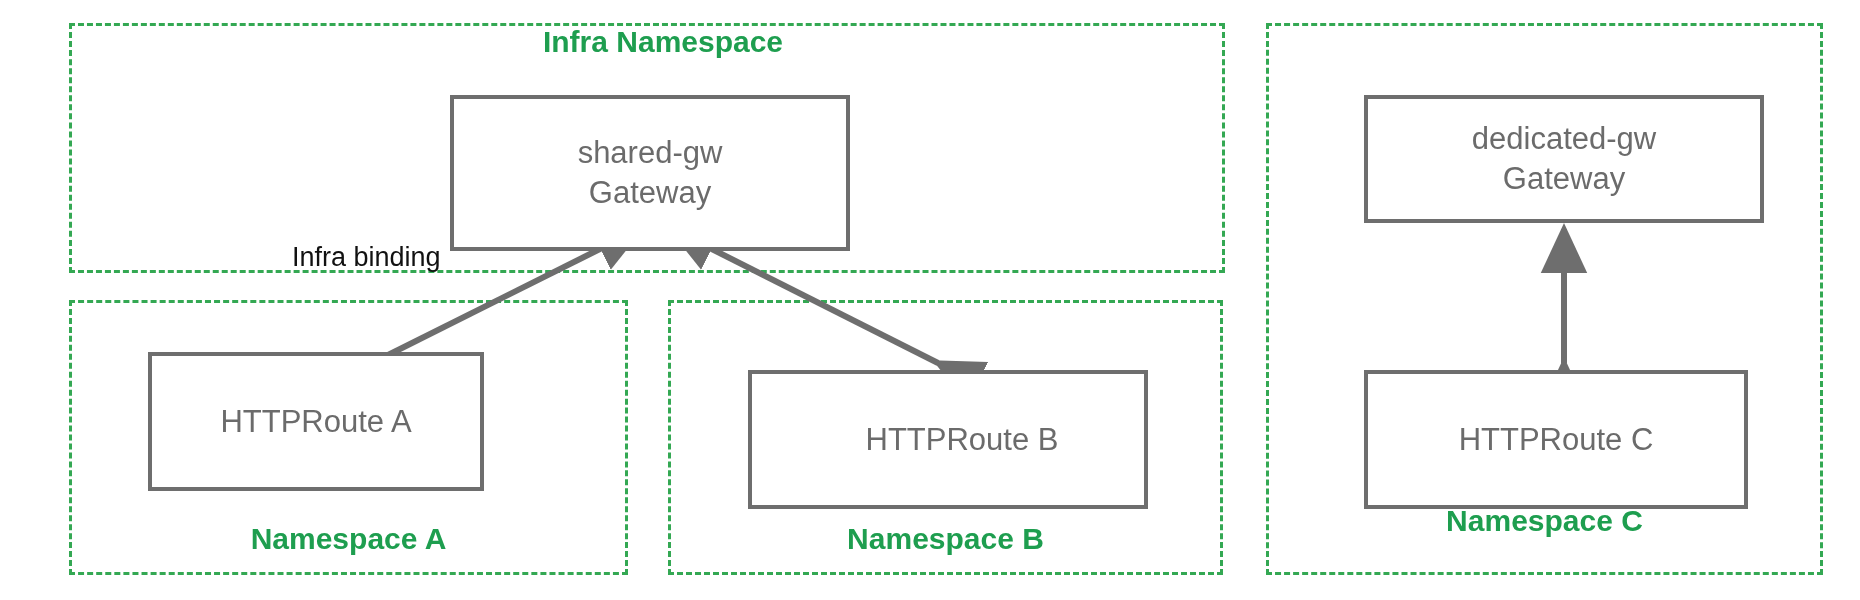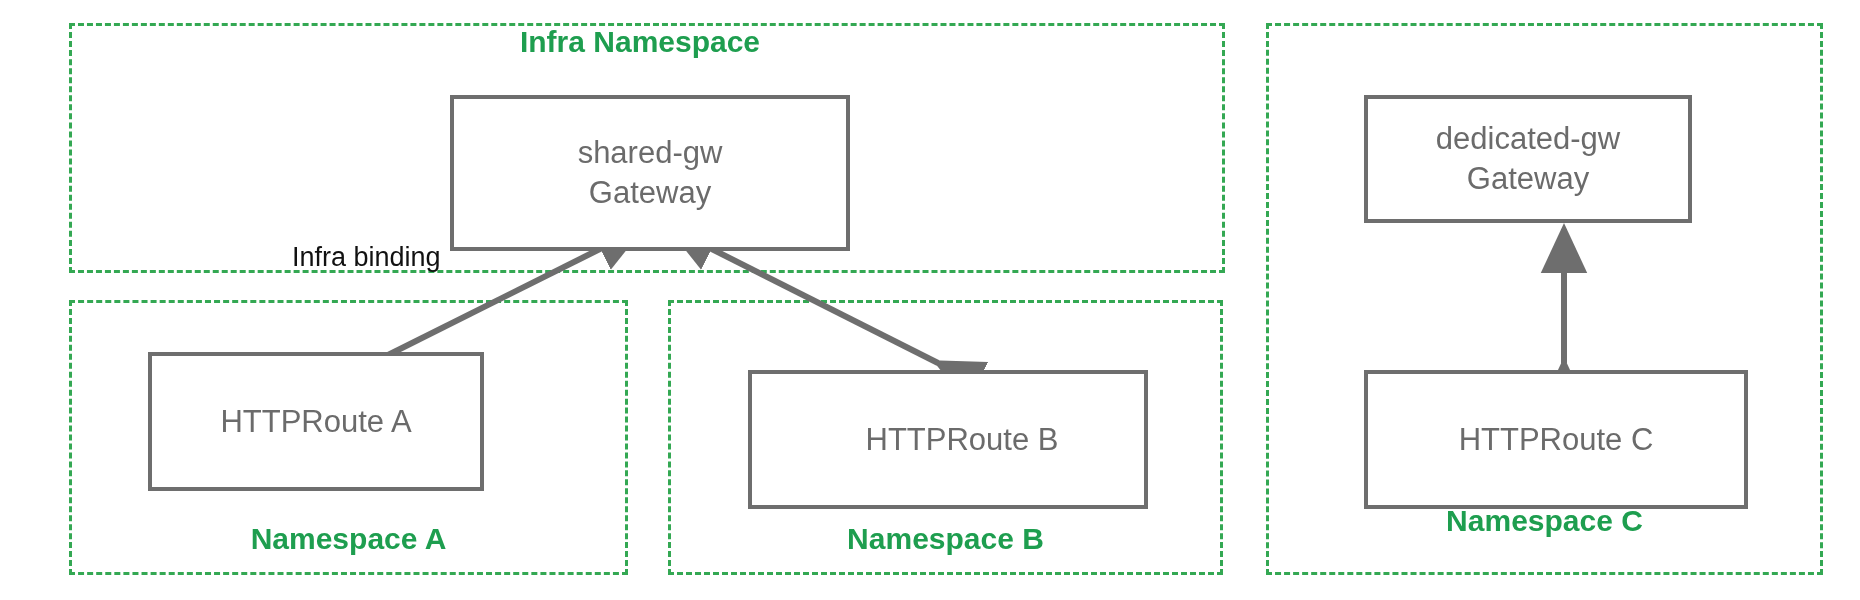--- a/index.html
+++ b/index.html
@@ -66,21 +66,21 @@
     height: 600px;
     pointer-events: none;
   }
 </style>
 </head>
 <body>
 
 <div id="canvas">
 
   <div class="ns-box" style="left:69px; top:23px; width:1156px; height:250px;"></div>
-  <div class="ns-title" style="left:62px; top:25px; width:1156px;">Infra Namespace</div>
+  <div class="ns-title" style="left:85px; top:25px; width:1156px;">Infra Namespace</div>
 
   <div class="ns-box" style="left:69px; top:300px; width:559px; height:275px;"></div>
   <div class="ns-title" style="left:69px; top:522px; width:559px;">Namespace A</div>
 
   <div class="ns-box" style="left:668px; top:300px; width:555px; height:275px;"></div>
   <div class="ns-title" style="left:668px; top:522px; width:555px;">Namespace B</div>
 
   <div class="ns-box" style="left:1266px; top:23px; width:557px; height:552px;"></div>
   <div class="ns-title" style="left:1266px; top:504px; width:557px;">Namespace C</div>
 
@@ -98,21 +98,21 @@
     <line x1="1564" y1="363" x2="1564" y2="229" stroke="#6e6e6e" stroke-width="6" marker-start="url(#ah)" marker-end="url(#ah)"></line>
   </svg>
 
   <div class="edge-label" style="left:292px; top:242px;">Infra binding</div>
 
   <div class="node-box" style="left:450px; top:95px; width:400px; height:156px;">
     <span class="node-line">shared-gw</span>
     <span class="node-line">Gateway</span>
   </div>
 
-  <div class="node-box" style="left:1364px; top:95px; width:328px; height:128px;">
+  <div class="node-box" style="left:1364px; top:95px; width:400px; height:128px;">
     <span class="node-line">dedicated-gw</span>
     <span class="node-line">Gateway</span>
   </div>
 
   <div class="node-box" style="left:148px; top:352px; width:336px; height:139px;">
     <span class="node-line">HTTPRoute A</span>
   </div>
 
   <div class="node-box" style="left:748px; top:370px; width:400px; height:139px;padding-left:28px;">
     <span class="node-line">HTTPRoute B</span>

